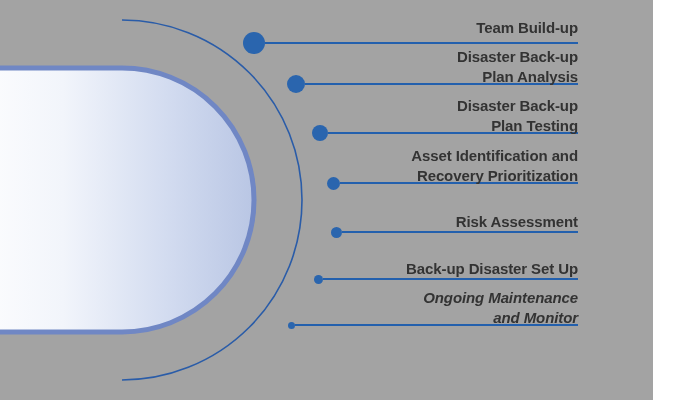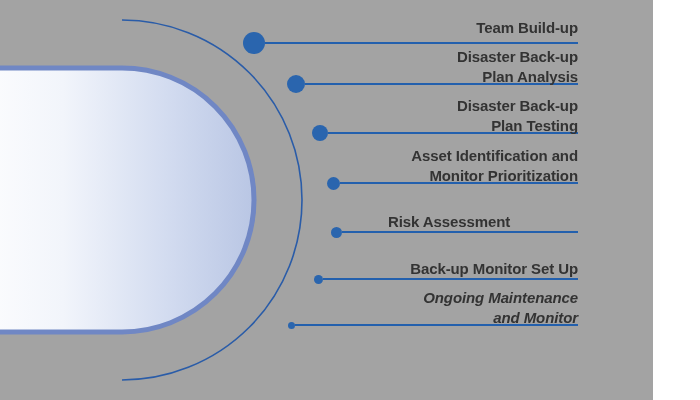--- a/index.html
+++ b/index.html
@@ -90,31 +90,31 @@
       <div class="step">
         <div class="step-connector" style="left: 328px; top: 132px; width: 250px; background: rgb(35, 96, 173);"></div>
         <div class="step-dot" style="width: 16px; height: 16px; left: 312px; top: 125px; background: rgb(42, 101, 174);"></div>
         <div class="step-label" style="top: 96px; left: 320px; width: 258px; color: rgb(51, 51, 51);">Disaster Back-up
 Plan Testing</div>
       </div>
       <div class="step">
         <div class="step-connector" style="left: 340px; top: 182px; width: 238px; background: rgb(35, 96, 173);"></div>
         <div class="step-dot" style="width: 13px; height: 13px; left: 326.5px; top: 176.5px; background: rgb(42, 101, 174);"></div>
         <div class="step-label" style="top: 146px; left: 320px; width: 258px; color: rgb(51, 51, 51);">Asset Identification and
-Monitor Prioritization</div>
+Recovery Prioritization</div>
       </div>
       <div class="step">
         <div class="step-connector" style="left: 342px; top: 231px; width: 236px; background: rgb(35, 96, 173);"></div>
         <div class="step-dot" style="width: 11px; height: 11px; left: 330.5px; top: 226.5px; background: rgb(42, 101, 174);"></div>
-        <div class="step-label" style="top: 212px; left: 320px; width: 258px; color: rgb(51, 51, 51); text-align: center;">Risk Assessment</div>
+        <div class="step-label" style="top: 212px; left: 320px; width: 258px; color: rgb(51, 51, 51);">Risk Assessment</div>
       </div>
       <div class="step">
         <div class="step-connector" style="left: 323px; top: 278px; width: 255px; background: rgb(35, 96, 173);"></div>
         <div class="step-dot" style="width: 9px; height: 9px; left: 313.5px; top: 274.5px; background: rgb(42, 101, 174);"></div>
-        <div class="step-label" style="top: 259px; left: 320px; width: 258px; color: rgb(51, 51, 51);">Back-up Monitor Set Up</div>
+        <div class="step-label" style="top: 259px; left: 320px; width: 258px; color: rgb(51, 51, 51);">Back-up Disaster Set Up</div>
       </div>
       <div class="step">
         <div class="step-connector" style="left: 295px; top: 324px; width: 283px; background: rgb(35, 96, 173);"></div>
         <div class="step-dot" style="width: 7px; height: 7px; left: 287.5px; top: 321.5px; background: rgb(42, 101, 174);"></div>
         <div class="step-label" style="top: 288px; left: 320px; width: 258px; color: rgb(51, 51, 51); font-style: italic;">Ongoing Maintenance
 and Monitor</div>
       </div>
     </div>
 
 </div>

